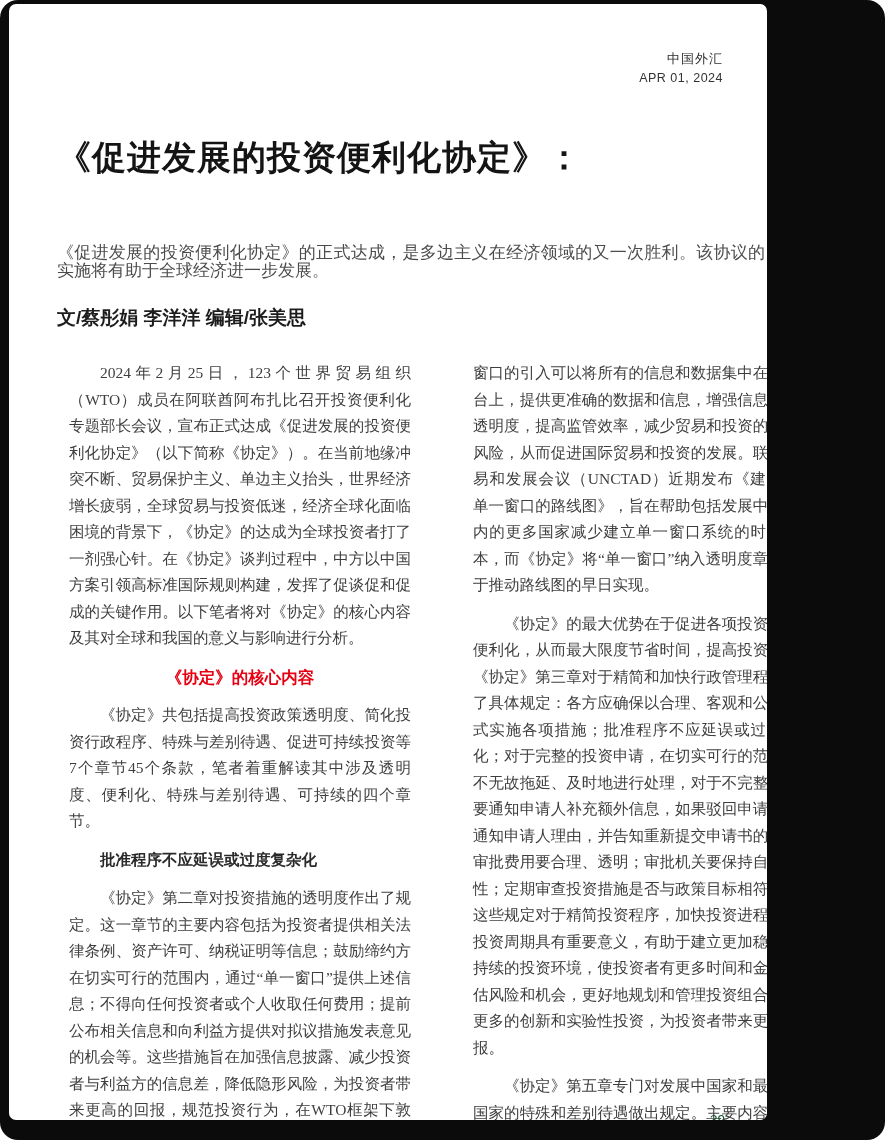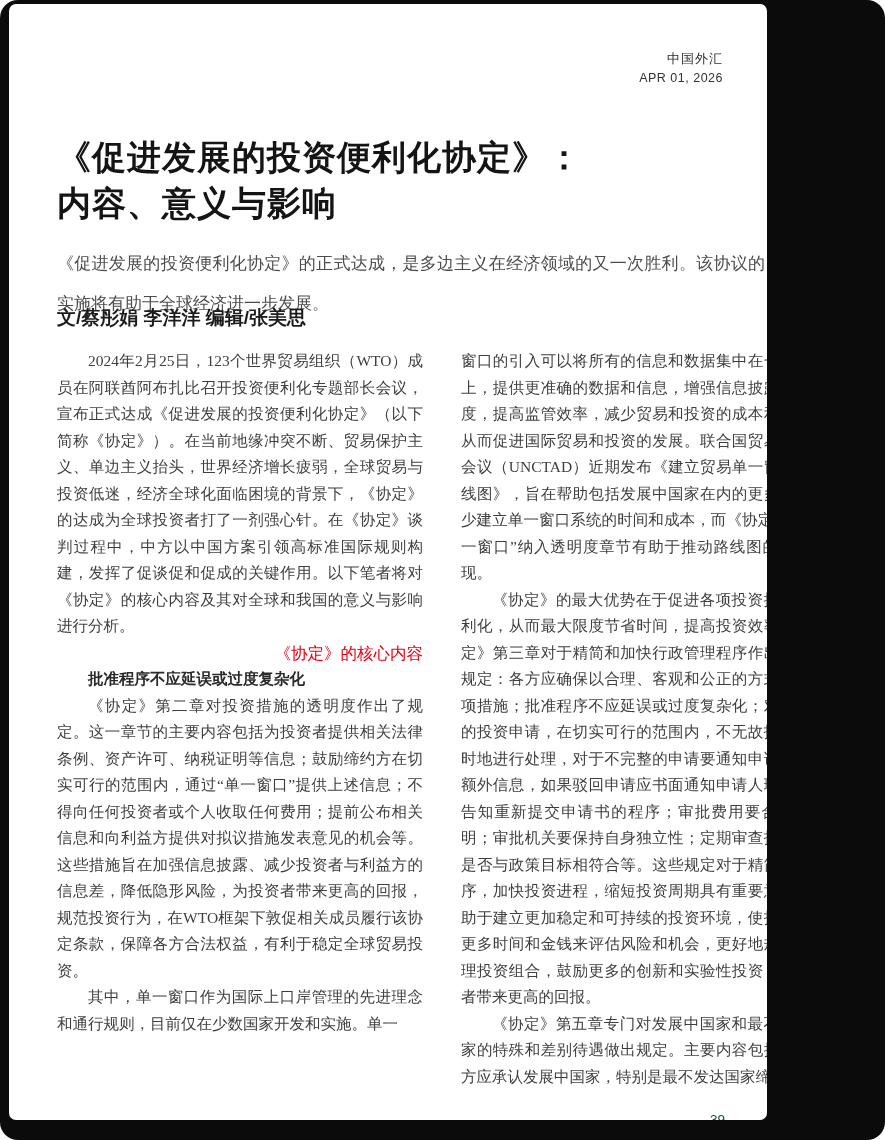--- a/index.html
+++ b/index.html
@@ -21,74 +21,74 @@
   .date { font-size:12.5px; color:#333; margin-top:3px;
           font-family:"Liberation Sans", sans-serif; letter-spacing:0.5px; }
 
   .title {
     position:absolute; left:48px; top:130px;
     font-family:"Liberation Sans", sans-serif; font-weight:700;
     font-size:34px; line-height:46px; color:#141414; letter-spacing:1px;
   }
   .lede {
     position:absolute; left:48px; top:240px; width:708px;
-    font-size:17px; line-height:40px; color:#4c4c4c; text-align:justify;
+    font-size:17px; line-height:18px; color:#4c4c4c; text-align:justify;
   }
   .byline {
     position:absolute; left:48px; top:301px;
     font-family:"Liberation Sans", sans-serif; font-weight:700;
     font-size:19px; color:#1c1c1c;
   }
 
   .col {
     position:absolute; top:344px; width:366px;
     font-size:15.5px; line-height:26.5px; text-align:justify; color:#3e3e3e;
   }
   .col-left  { left:48px; }
   .col-right { left:452px; }
-  .col p { margin:0; }
+  .col p { margin:12px; }
   .indent { text-indent:2em; }
   .sec-heading {
-    font-family:"Liberation Sans", sans-serif; font-weight:400;
-    font-size:16.5px; color:#e60012; margin:15px 0 7px; text-align:right;
+    font-family:"Liberation Sans", sans-serif; font-weight:700;
+    font-size:16.5px; color:#e60012; margin:15px 0 7px; text-align:center;
   }
   .subhead {
     font-family:"Liberation Sans", sans-serif; font-weight:700;
     color:#2a2a2a; text-indent:2em;
   }
   .page-number {
     position:absolute; right:42px; top:1108px;
     font-family:"Liberation Sans", sans-serif;
     font-size:13.5px; color:#14532d;
   }
 </style>
 </head>
 <body>
 
 <div class="frame"></div>
 
 <div class="page">
 
   <div class="header-meta">
     <div class="pub">中国外汇</div>
-    <div class="date">APR 01, 2026</div>
+    <div class="date">APR 01, 2024</div>
   </div>
 
   <div class="title">
     <div>《促进发展的投资便利化协定》：</div>
-    <div>内容、意义与影响</div>
   </div>
 
   <div class="lede">《促进发展的投资便利化协定》的正式达成，是多边主义在经济领域的又一次胜利。该协议的实施将有助于全球经济进一步发展。</div>
 
   <div class="byline">文/蔡彤娟 李洋洋 编辑/张美思</div>
 
   <div class="col col-left">
     <p class="indent">2024年2月25日，123个世界贸易组织（WTO）成员在阿联酋阿布扎比召开投资便利化专题部长会议，宣布正式达成《促进发展的投资便利化协定》（以下简称《协定》）。在当前地缘冲突不断、贸易保护主义、单边主义抬头，世界经济增长疲弱，全球贸易与投资低迷，经济全球化面临困境的背景下，《协定》的达成为全球投资者打了一剂强心针。在《协定》谈判过程中，中方以中国方案引领高标准国际规则构建，发挥了促谈促和促成的关键作用。以下笔者将对《协定》的核心内容及其对全球和我国的意义与影响进行分析。</p>
     <p class="sec-heading">《协定》的核心内容</p>
+    <p class="indent">《协定》共包括提高投资政策透明度、简化投资行政程序、特殊与差别待遇、促进可持续投资等7个章节45个条款，笔者着重解读其中涉及透明度、便利化、特殊与差别待遇、可持续的四个章节。</p>
     <p class="subhead">批准程序不应延误或过度复杂化</p>
     <p class="indent">《协定》第二章对投资措施的透明度作出了规定。这一章节的主要内容包括为投资者提供相关法律条例、资产许可、纳税证明等信息；鼓励缔约方在切实可行的范围内，通过“单一窗口”提供上述信息；不得向任何投资者或个人收取任何费用；提前公布相关信息和向利益方提供对拟议措施发表意见的机会等。这些措施旨在加强信息披露、减少投资者与利益方的信息差，降低隐形风险，为投资者带来更高的回报，规范投资行为，在WTO框架下敦促相关成员履行该协定条款，保障各方合法权益，有利于稳定全球贸易投资。</p>
     <p class="indent">其中，单一窗口作为国际上口岸管理的先进理念和通行规则，目前仅在少数国家开发和实施。单一</p>
   </div>
 
   <div class="col col-right">
     <p>窗口的引入可以将所有的信息和数据集中在一个平台上，提供更准确的数据和信息，增强信息披露的透明度，提高监管效率，减少贸易和投资的成本和风险，从而促进国际贸易和投资的发展。联合国贸易和发展会议（UNCTAD）近期发布《建立贸易单一窗口的路线图》，旨在帮助包括发展中国家在内的更多国家减少建立单一窗口系统的时间和成本，而《协定》将“单一窗口”纳入透明度章节有助于推动路线图的早日实现。</p>
     <p class="indent">《协定》的最大优势在于促进各项投资措施的便利化，从而最大限度节省时间，提高投资效率。《协定》第三章对于精简和加快行政管理程序作出了具体规定：各方应确保以合理、客观和公正的方式实施各项措施；批准程序不应延误或过度复杂化；对于完整的投资申请，在切实可行的范围内，不无故拖延、及时地进行处理，对于不完整的申请要通知申请人补充额外信息，如果驳回申请应书面通知申请人理由，并告知重新提交申请书的程序；审批费用要合理、透明；审批机关要保持自身独立性；定期审查投资措施是否与政策目标相符合等。这些规定对于精简投资程序，加快投资进程，缩短投资周期具有重要意义，有助于建立更加稳定和可持续的投资环境，使投资者有更多时间和金钱来评估风险和机会，更好地规划和管理投资组合，鼓励更多的创新和实验性投资，为投资者带来更高的回报。</p>
     <p class="indent">《协定》第五章专门对发展中国家和最不发达国家的特殊和差别待遇做出规定。主要内容包括：缔约方应承认发展中国家，特别是最不发达国家缔约方在</p>
   </div>

